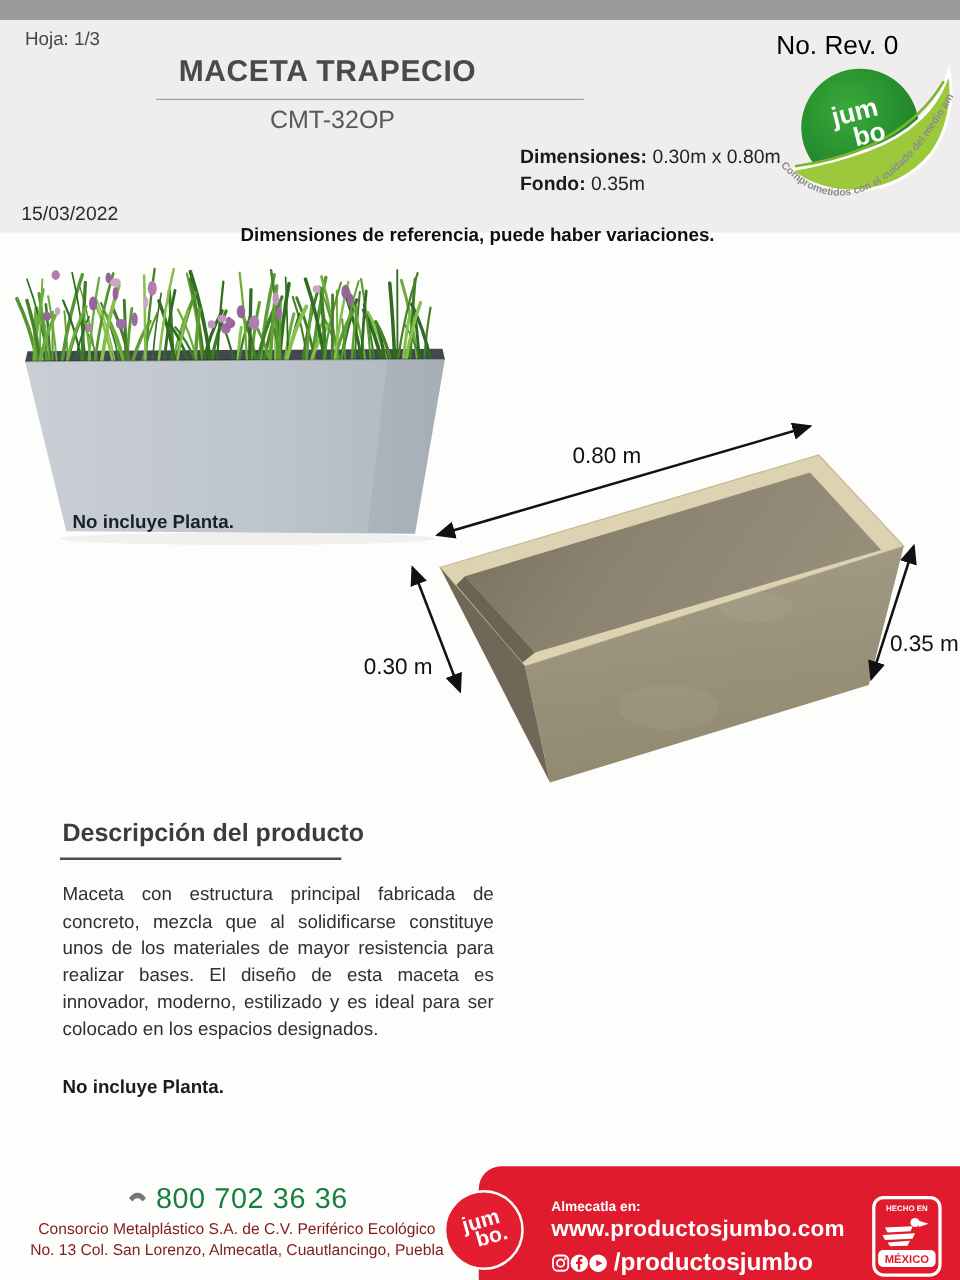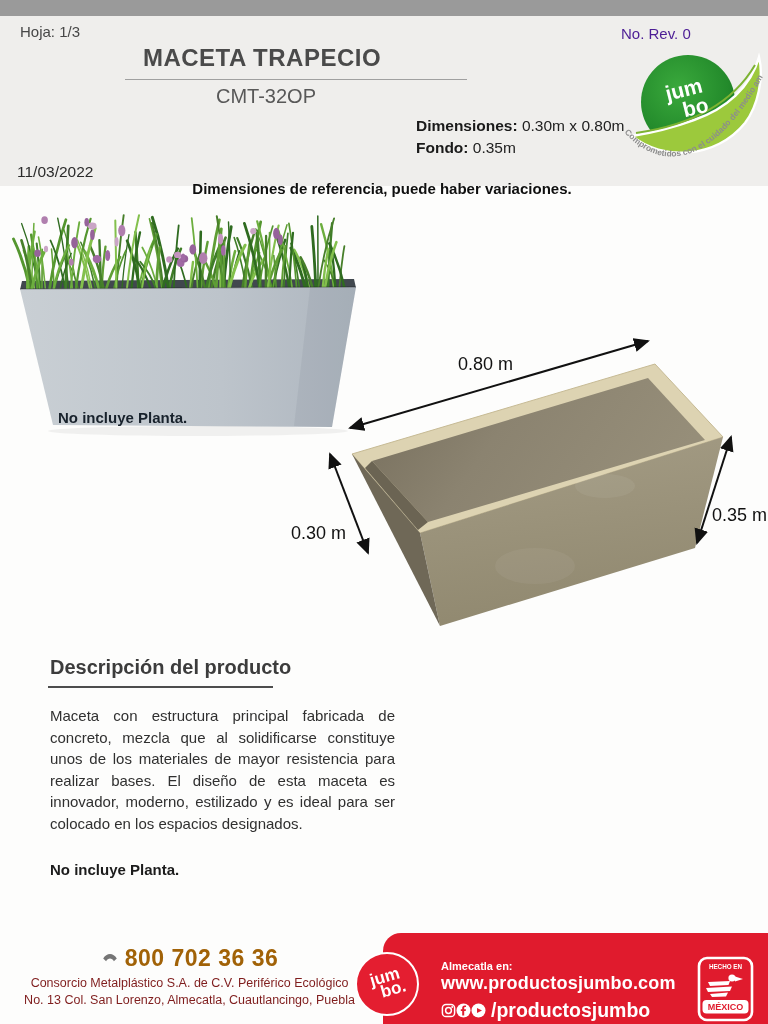--- a/index.html
+++ b/index.html
@@ -6,21 +6,21 @@
   html,body { background:#9a9a9a; }
   .page {
     position:relative; width:768px; height:1024px; margin:16px auto;
     background:#fdfdfc; overflow:hidden;
     font-family:"Liberation Sans", sans-serif; color:#333;
   }
   .abs { position:absolute; }
   .band { left:0; top:0; width:768px; height:170px; background:#efeeec; }
 
   .sheet-label { left:20px; top:7px; font-size:15px; color:#474747; }
-  .rev-label   { left:621px; top:9px; font-size:15px; color:#4c1d95; }
+  .rev-label   { left:621px; top:9px; font-size:21px; color:#000000; }
 
   .title-wrap { left:71px; top:28px; width:382px; text-align:center; }
   .doc-title  { font-size:24px; font-weight:bold; color:#4a4a4a; letter-spacing:.5px; }
   .title-divider { left:125px; top:63px; width:342px; height:1px; background:#a0a0a0; }
   .doc-model  { left:75px; top:69px; width:382px; text-align:center; font-size:20px; color:#585858; }
 
   .dims-block { left:416px; top:99px; font-size:15.5px; color:#222; line-height:22px; }
   .dims-block b { color:#1a1a1a; }
   .date-label { left:17px; top:147px; font-size:15.5px; color:#2b2b2b; }
   .ref-note   { left:0; top:164px; width:764px; text-align:center; font-size:15px; font-weight:bold; color:#0f0f0f; }
@@ -34,21 +34,21 @@
 
   .desc-heading { left:50px; top:640px; font-size:20px; font-weight:bold; color:#3c3c3c; }
   .desc-divider { left:48px; top:670px; width:225px; height:2px; background:#4d4d4d; }
   .desc-body { left:50px; top:689px; width:345px; font-size:15px; line-height:21.5px;
                text-align:justify; color:#303030; }
   .desc-note { left:50px; top:845px; font-size:15px; font-weight:bold; color:#1c1c1c; }
 
   .footer-red { left:383px; top:917px; width:385px; height:107px;
                 background:#e01b2d; border-top-left-radius:18px; }
   .footer-left { left:22px; top:929px; width:335px; text-align:center; }
-  .phone-row { font-size:23px; font-weight:bold; color:#a16207; letter-spacing:.5px; }
+  .phone-row { font-size:23px; font-weight:normal; color:#15803d; letter-spacing:.5px; }
   .phone-row svg { vertical-align:-2px; margin-right:6px; }
   .company { margin-top:3px; font-size:12.5px; color:#7f1d1d; line-height:17px; }
 
   .jumbo-circle { left:355px; top:936px; width:64px; height:64px; border-radius:50%;
                   background:#e41e30; border:2px solid #ffffff;
                   display:flex; align-items:center; justify-content:center; }
   .jumbo-circle .rot { transform:rotate(-16deg); color:#fff; font-weight:bold;
                        font-size:17px; line-height:14px; text-align:center; }
   .jumbo-circle .rot .l2 { padding-left:10px; }
 
@@ -72,21 +72,21 @@
     <div class="doc-title">MACETA TRAPECIO</div>
   </div>
   <div class="abs title-divider"></div>
   <div class="abs doc-model">CMT-32OP</div>
 
   <div class="abs dims-block">
     <div><b>Dimensiones:</b><span> 0.30m x 0.80m</span></div>
     <div><b>Fondo:</b><span> 0.35m</span></div>
   </div>
 
-  <div class="abs date-label">11/03/2022</div>
+  <div class="abs date-label">15/03/2022</div>
   <div class="abs ref-note">Dimensiones de referencia, puede haber variaciones.</div>
 
   <svg class="abs brand-logo-svg" viewBox="0 0 150 128">
     <defs>
       <radialGradient id="gCircle" cx="40%" cy="35%" r="75%">
         <stop offset="0%" stop-color="#3aa93c"></stop>
         <stop offset="70%" stop-color="#238a2b"></stop>
         <stop offset="100%" stop-color="#166f1f"></stop>
       </radialGradient>
       <path id="tagPath" d="M 5 82 C 42 124, 94 120, 146 26" fill="none"></path>

